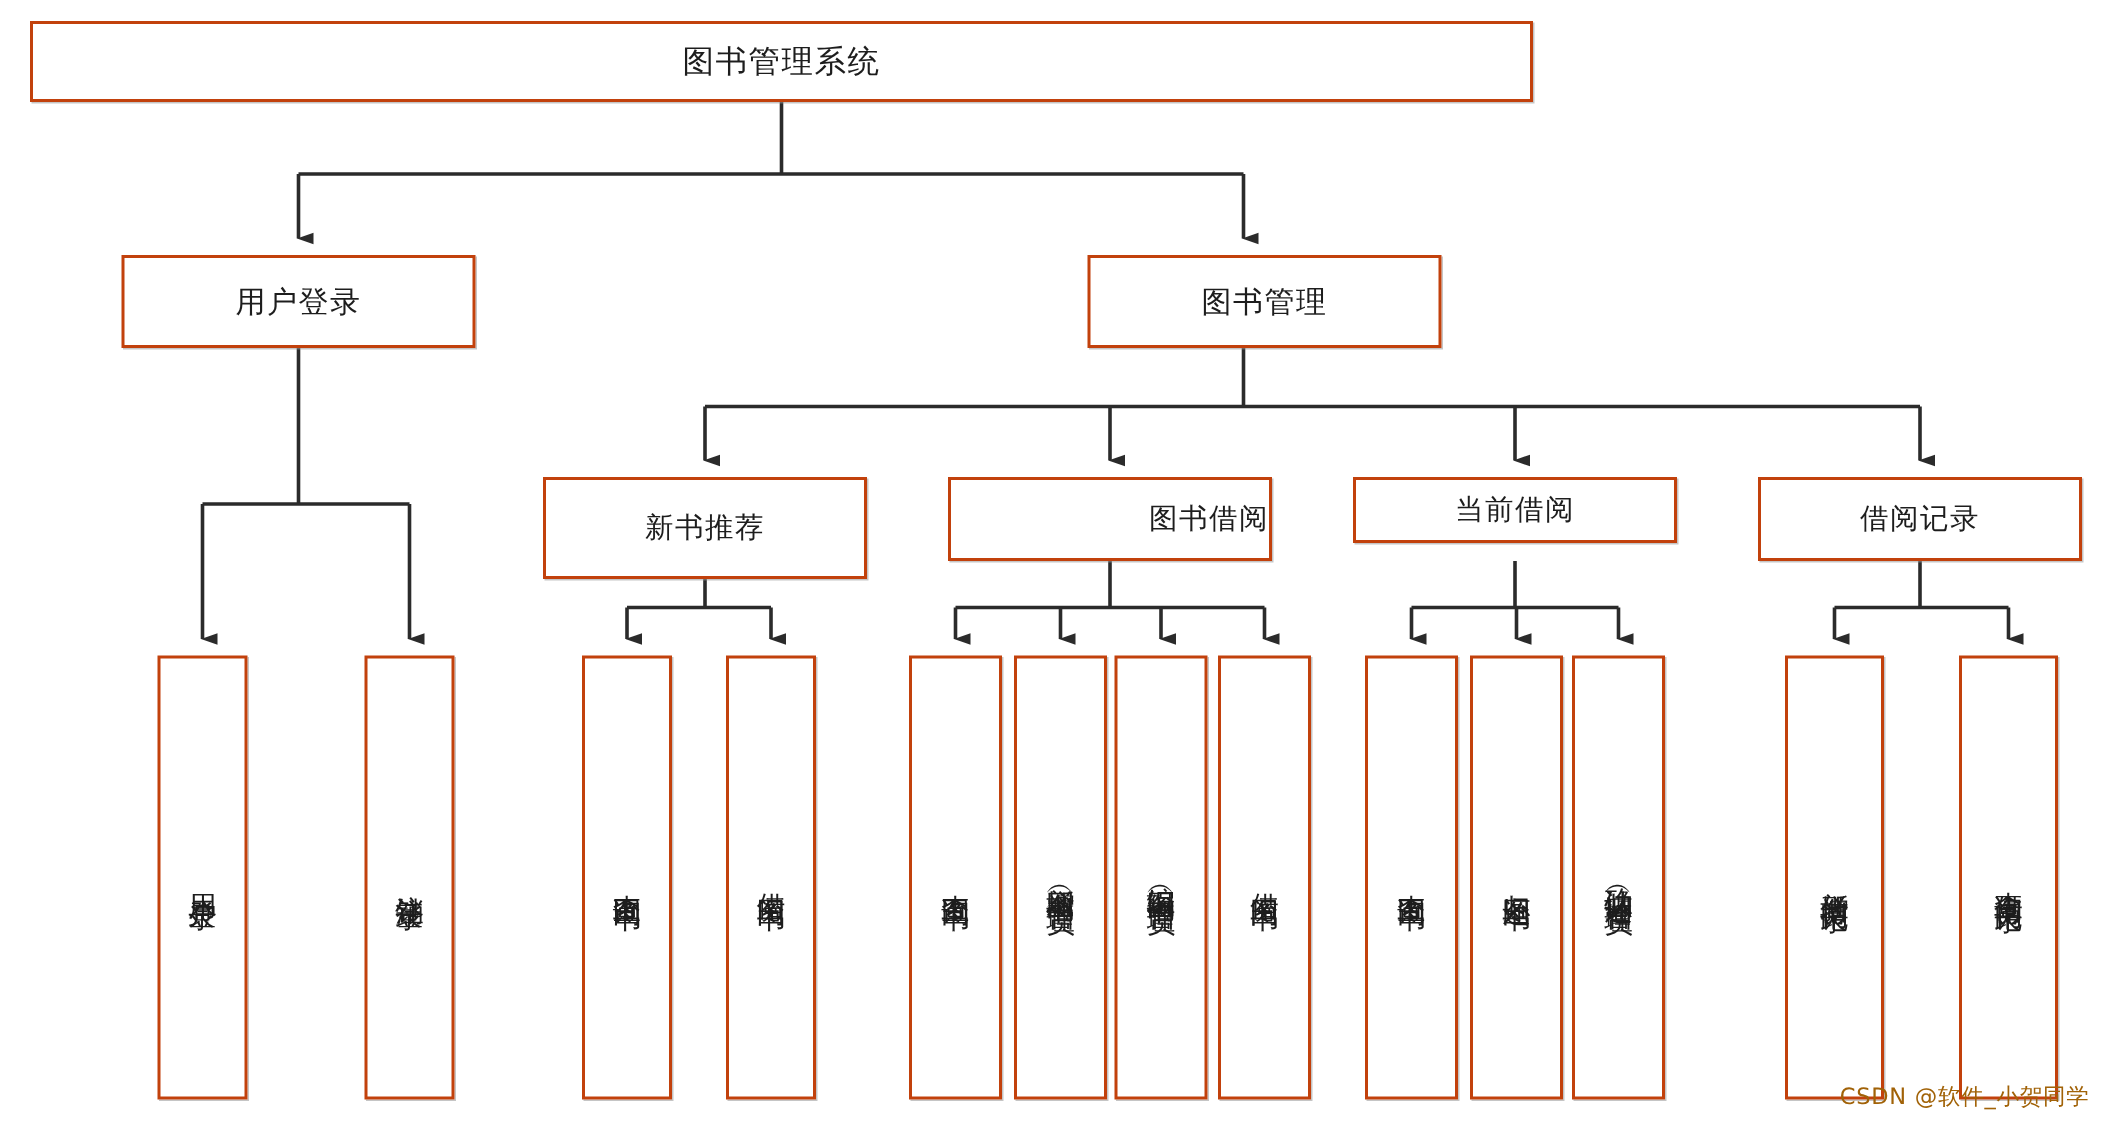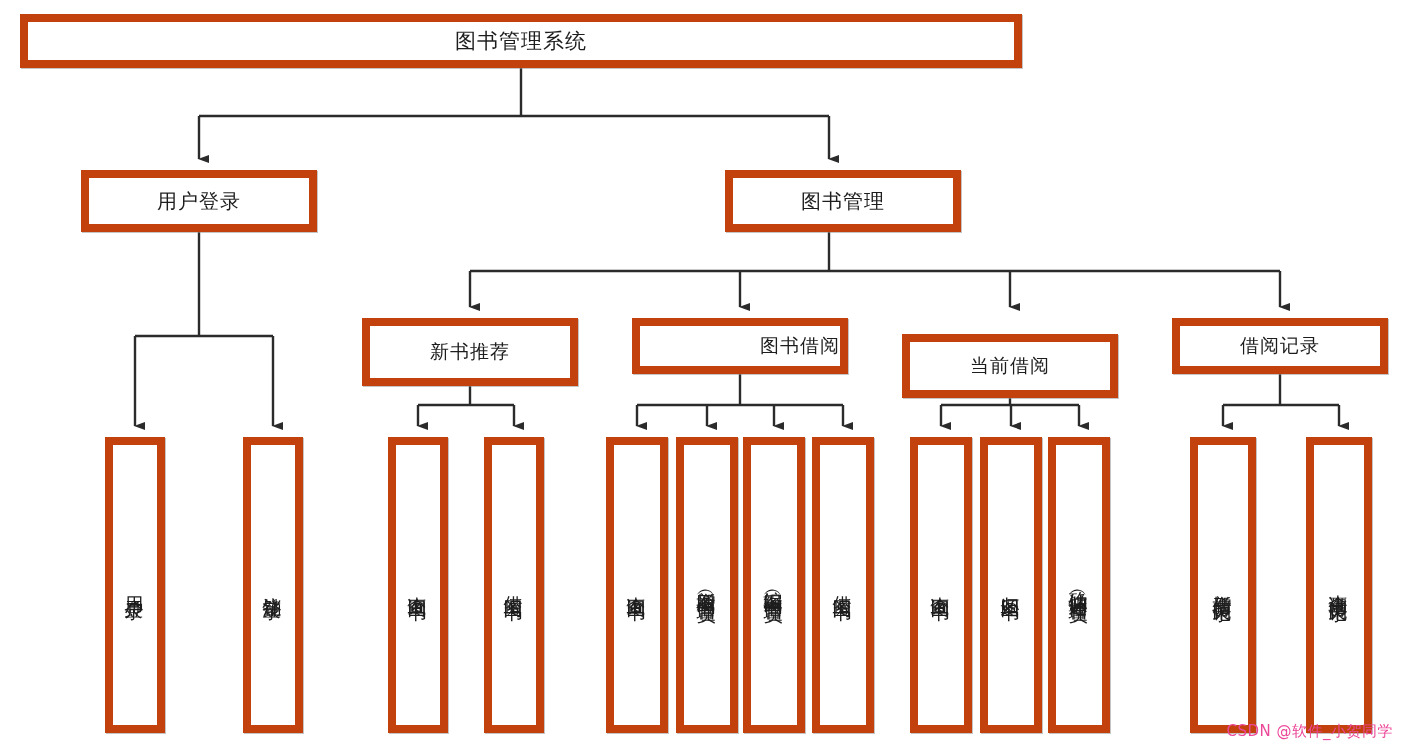--- a/index.html
+++ b/index.html
@@ -23,21 +23,21 @@
     left: 0;
     top: 0;
     width: 1405px;
     height: 747px;
     pointer-events: none;
   }
   .node {
     position: absolute;
     box-sizing: border-box;
     background: #ffffff;
-    border: 8px solid #c2410c;
+    border: 2px solid #c2410c;
     display: flex;
     align-items: center;
     justify-content: center;
     color: #1d1d1d;
     box-shadow: 1px 1px 0 rgba(150,150,150,0.55);
   }
   .node .label {
     white-space: nowrap;
     letter-spacing: 1px;
   }
@@ -57,21 +57,21 @@
     line-height: 1.16;
     letter-spacing: 2px;
     white-space: nowrap;
     max-height: 100%;
   }
   #watermark {
     position: absolute;
     right: 12px;
     bottom: 6px;
     font-size: 15px;
-    color: #ec4899;
+    color: #a16207;
     letter-spacing: 0.5px;
     white-space: nowrap;
     user-select: none;
   }
 </style>
 </head>
 <body>
 
 <div id="canvas">
 
@@ -131,21 +131,21 @@
   </div>
 
   <div class="node level3" style="left:362px; top:318px; width:216px; height:68px;">
     <span class="label">新书推荐</span>
   </div>
 
   <div class="node level3" style="left:632px; top:318px; width:216px; height:56px;justify-content:flex-end;">
     <span class="label">图书借阅</span>
   </div>
 
-  <div class="node level3" style="left:902px; top:334px; width:216px; height:64px;">
+  <div class="node level3" style="left:902px; top:318px; width:216px; height:44px;">
     <span class="label">当前借阅</span>
   </div>
 
   <div class="node level3" style="left:1172px; top:318px; width:216px; height:56px;">
     <span class="label">借阅记录</span>
   </div>
 
   <div class="node leaf" style="left:105px; top:437px; width:60px; height:296px;">
     <span class="label">用户登录</span>
   </div>

